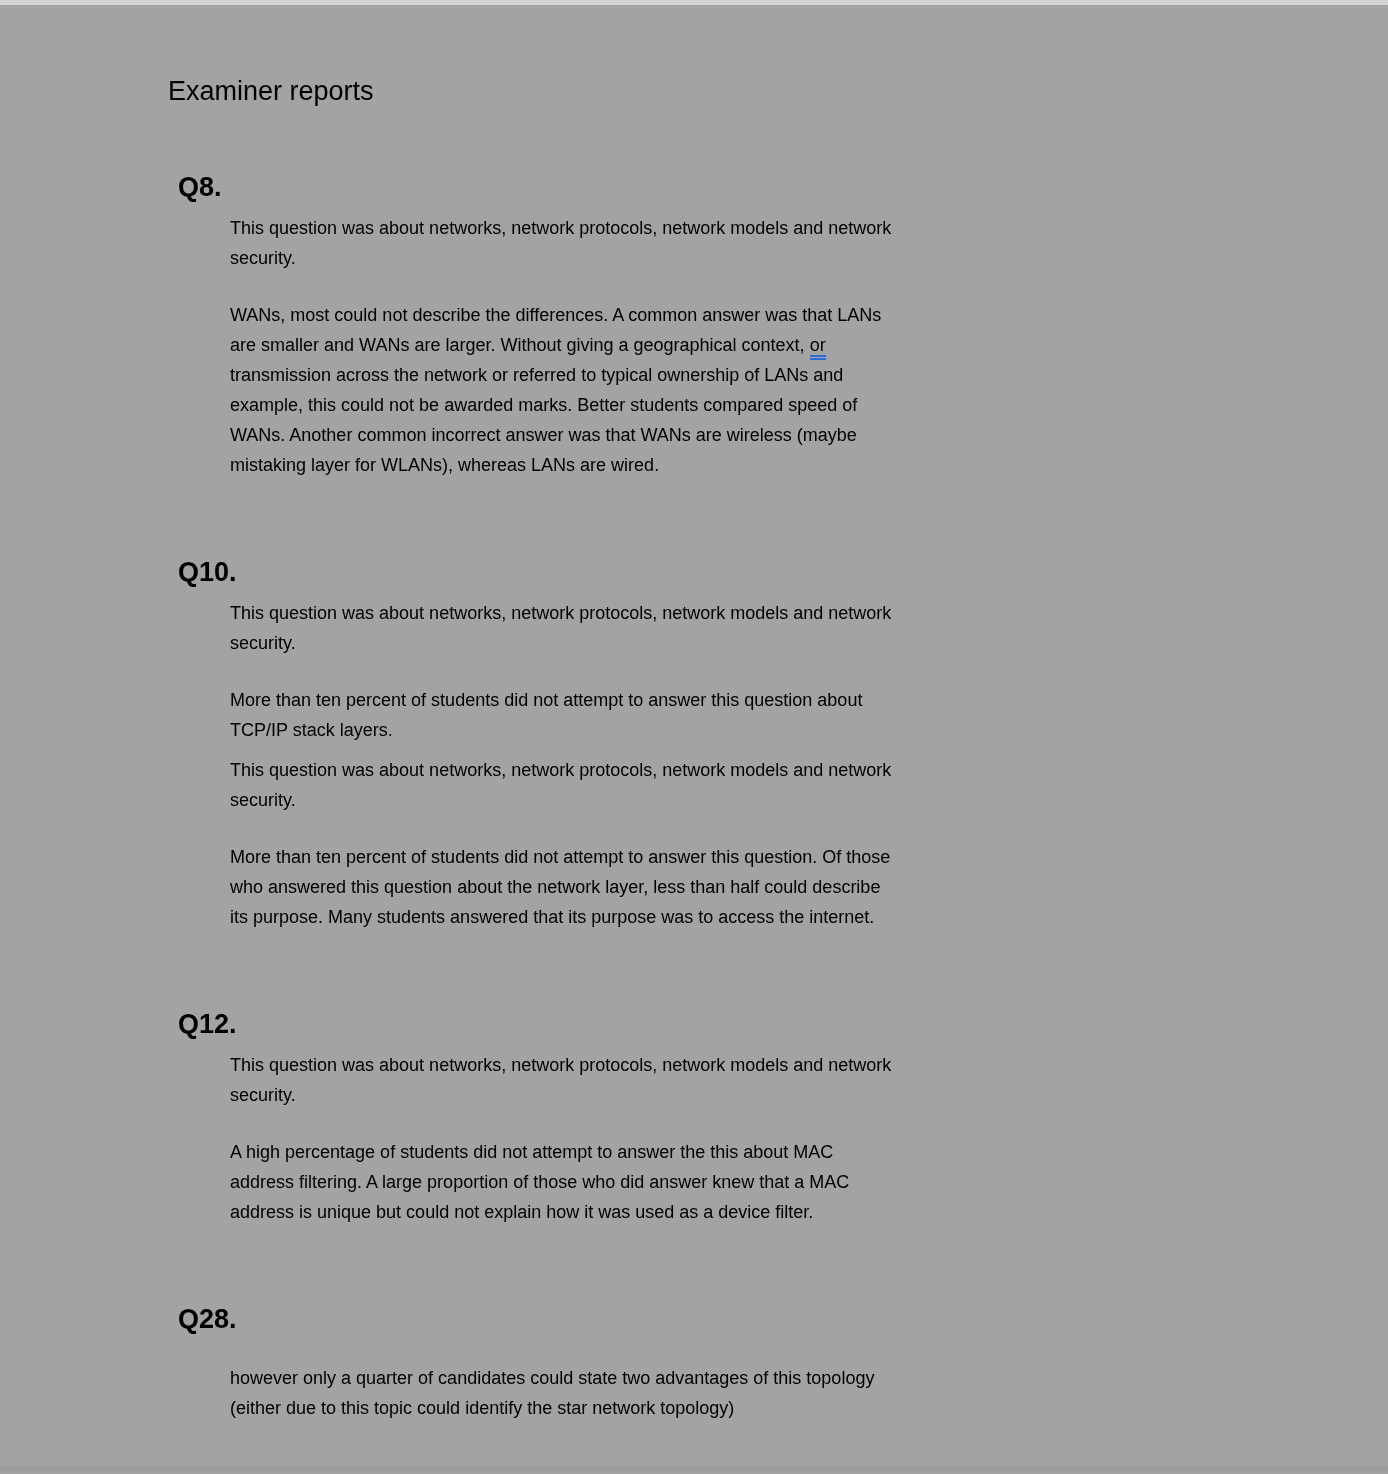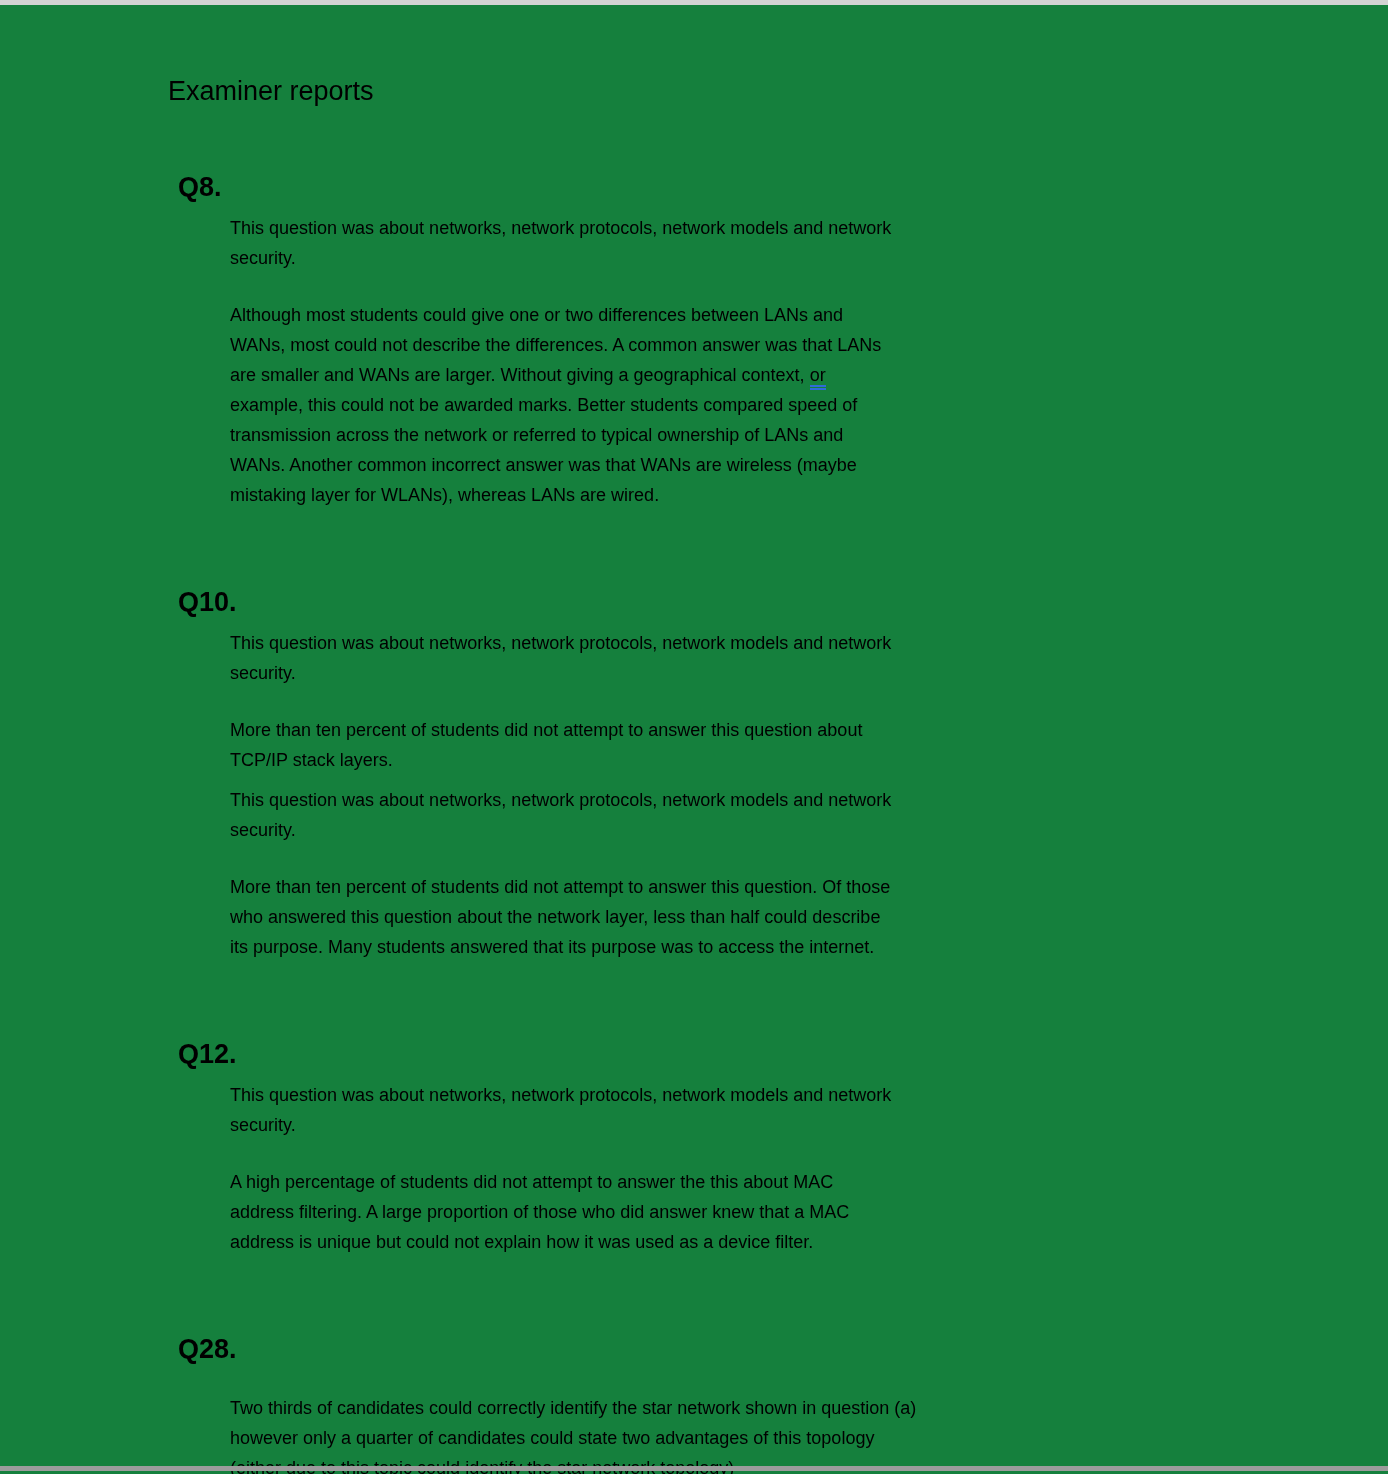--- a/index.html
+++ b/index.html
@@ -51,38 +51,37 @@
     line-height: 30px;
     height: 30px;
   }
   .grammar-mark {
     border-bottom: 5px double #2e6bd8;
   }
 </style>
 </head>
 <body>
 
-<div class="page" style="background: #15803d; color: rgb(0, 0, 0);">
+<div class="page" style="background: #a3a3a3; color: rgb(0, 0, 0);">
   <div class="top-bar" style="background: rgb(211, 211, 211);"></div>
 
   <h1 class="doc-title">Examiner reports</h1>
 
   <div id="sections">
       <section class="section">
         <h2 class="q-heading">Q8.</h2>
         <div class="para first">
           <div class="line">This question was about networks, network protocols, network models and network</div>
           <div class="line">security.</div>
         </div>
         <div class="para">
-          <div class="line">Although most students could give one or two differences between LANs and</div>
           <div class="line">WANs, most could not describe the differences. A common answer was that LANs</div>
           <div class="line"><span>are smaller and WANs are larger. Without giving a geographical context, </span><span class="grammar-mark" style="border-bottom-color: rgb(46, 107, 216);">or</span></div>
+          <div class="line">transmission across the network or referred to typical ownership of LANs and</div>
           <div class="line">example, this could not be awarded marks. Better students compared speed of</div>
-          <div class="line">transmission across the network or referred to typical ownership of LANs and</div>
           <div class="line">WANs. Another common incorrect answer was that WANs are wireless (maybe</div>
           <div class="line">mistaking layer for WLANs), whereas LANs are wired.</div>
         </div>
       </section>
       <section class="section">
         <h2 class="q-heading">Q10.</h2>
         <div class="para first">
           <div class="line">This question was about networks, network protocols, network models and network</div>
           <div class="line">security.</div>
         </div>
@@ -110,21 +109,20 @@
         </div>
         <div class="para">
           <div class="line">A high percentage of students did not attempt to answer the this about MAC</div>
           <div class="line">address filtering. A large proportion of those who did answer knew that a MAC</div>
           <div class="line">address is unique but could not explain how it was used as a device filter.</div>
         </div>
       </section>
       <section class="section">
         <h2 class="q-heading">Q28.</h2>
         <div class="para first">
-          <div class="line">Two thirds of candidates could correctly identify the star network shown in question (a)</div>
           <div class="line">however only a quarter of candidates could state two advantages of this topology</div>
           <div class="line">(either due to this topic could identify the star network topology)</div>
         </div>
       </section>
     </div>
 
   <div class="bottom-bar" style="background: rgb(156, 156, 156);"></div>
 </div>
 
 </body></html>

